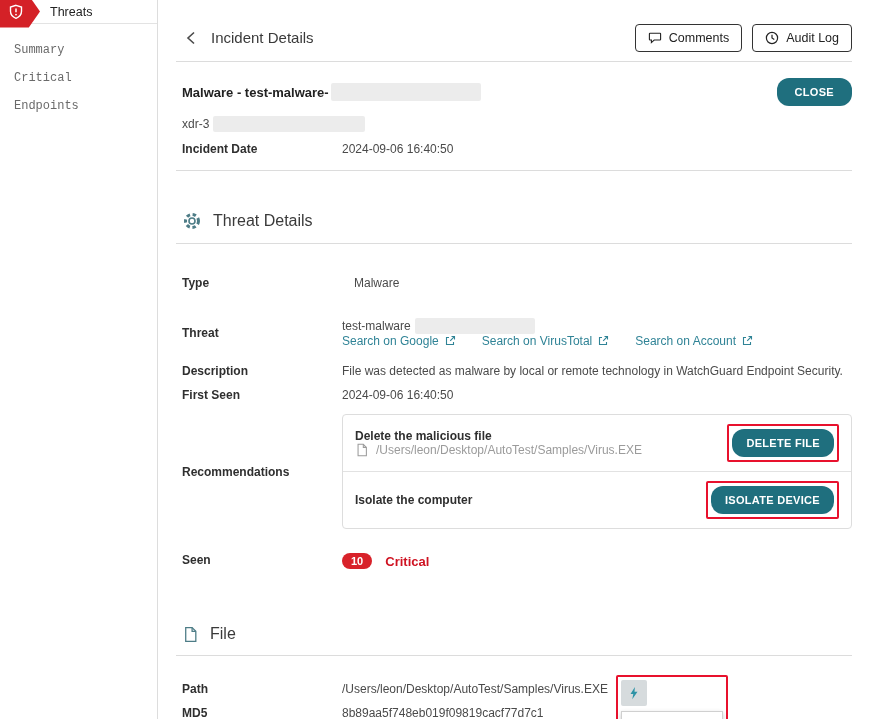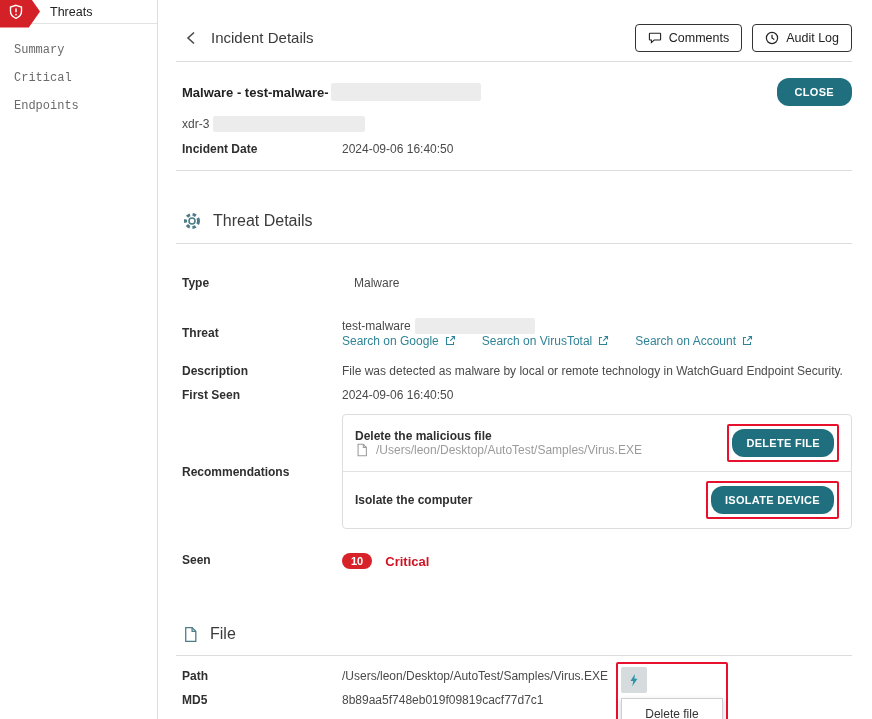--- a/index.html
+++ b/index.html
@@ -64,21 +64,21 @@
   .rec-row + .rec-row{border-top:1px solid #e2e2e2;}
   .rec-left{flex:1;display:flex;flex-direction:column;}
   .rec-title{font-weight:bold;font-size:12px;color:#2f2f2f;}
   .rec-path{display:flex;align-items:center;gap:7px;color:#9b9b9b;font-size:12px;}
   .ann{display:inline-block;border:2px solid var(--annotation);padding:3px;border-radius:2px;}
   
   .risk-badge{background:var(--risk);color:#fff;font-weight:bold;font-size:11px;border-radius:9px;padding:2px 9px;}
   .risk-level{margin-left:13px;color:#cf1322;font-weight:bold;font-size:13px;}
   .kv.risk{margin-top:24px;}
   
-  .kv.path{margin-top:13px;position:relative;z-index:5;}
+  .kv.path{margin-top:26px;position:relative;z-index:5;}
   .kv.md5{}
   .path-anchor{position:relative;display:inline-block;width:0;height:0;overflow:visible;}
   .path-widget{position:absolute;left:8px;top:-14px;z-index:10;}
   .path-widget .ann{display:block;width:112px;background:transparent;}
   .bolt-btn{width:26px;height:26px;background:#d6dbdd;border:none;border-radius:2px;display:flex;
     align-items:center;justify-content:center;cursor:pointer;}
   .dropdown{margin-top:5px;background:#fff;border:1px solid #d0d0d0;box-shadow:0 2px 5px rgba(0,0,0,.2);
     padding:8px 4px;text-align:center;font-size:12px;color:#333;cursor:pointer;}
   .icon{display:inline-flex;align-items:center;justify-content:center;}
 </style>

